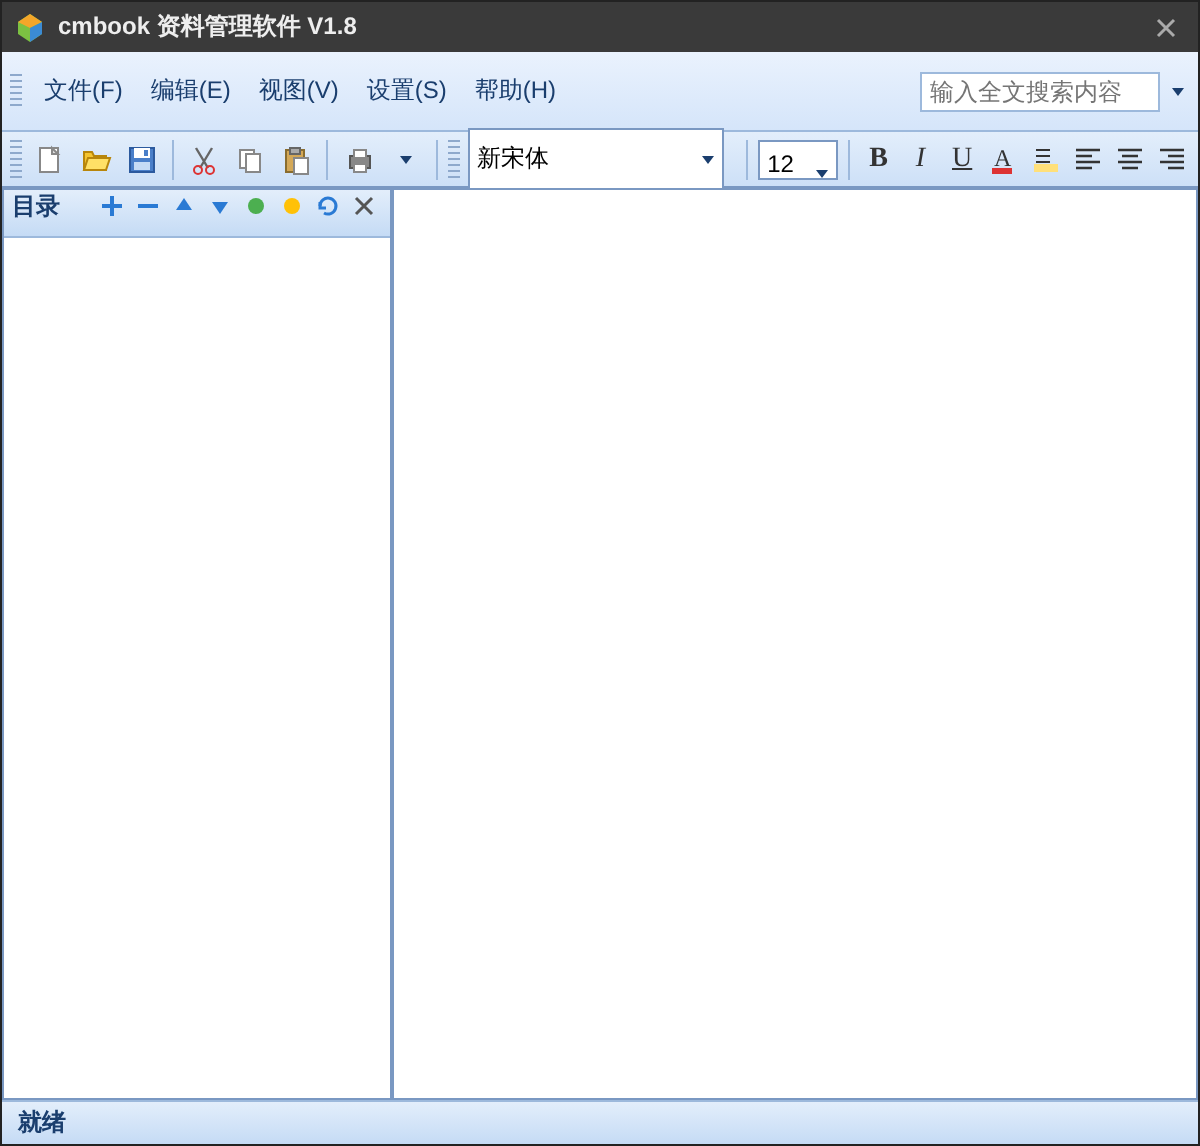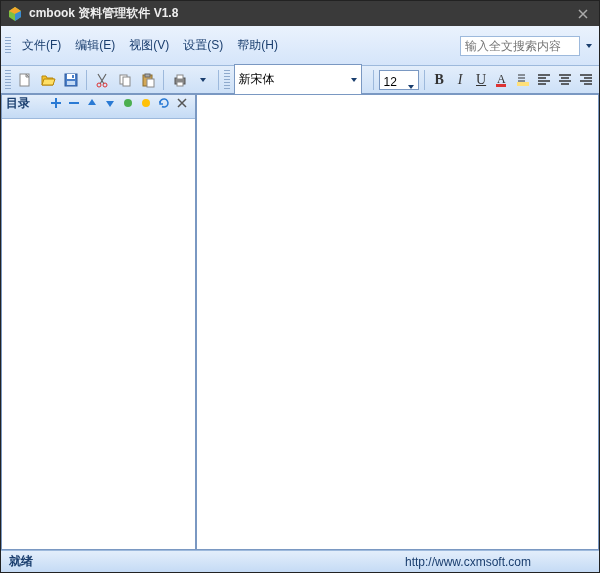--- a/index.html
+++ b/index.html
@@ -227,15 +227,14 @@
             </svg>
           </span>
       </div>
       <div class="sidebar-body"></div>
     </div>
     <div class="editor"></div>
   </div>
 
   <div class="statusbar">
     <span class="status">就绪</span>
-    <span class="url">http://www.cxmsoft.com</span>
   </div>
 </div>
 
 </body></html>

